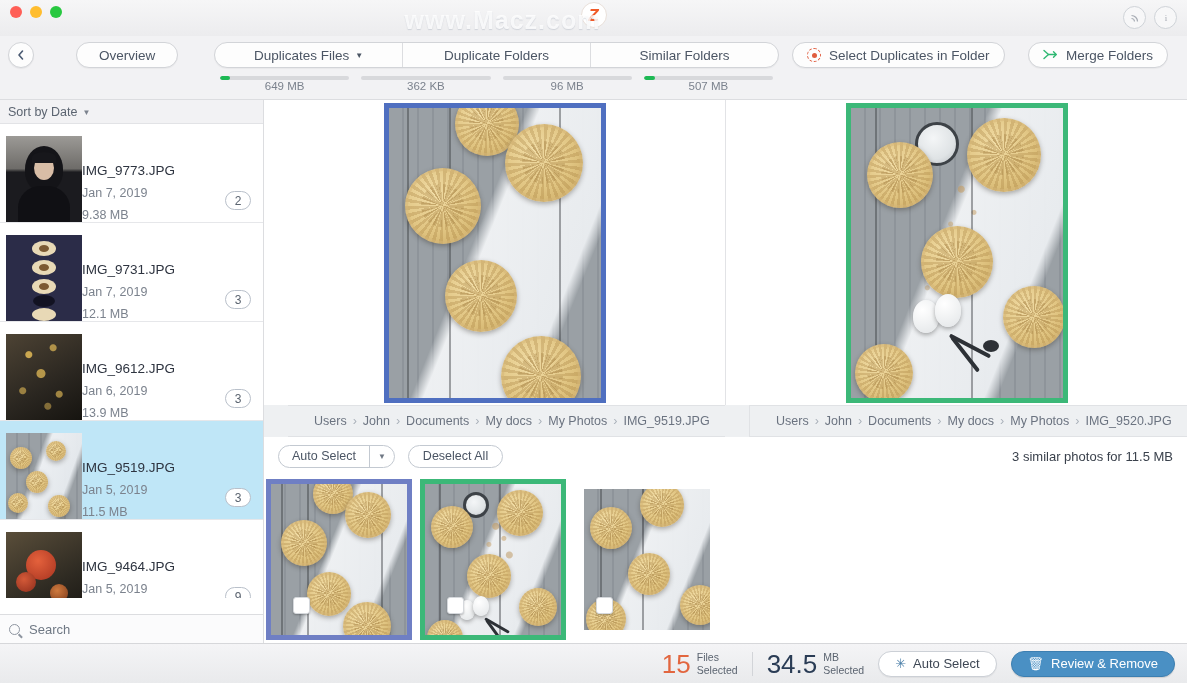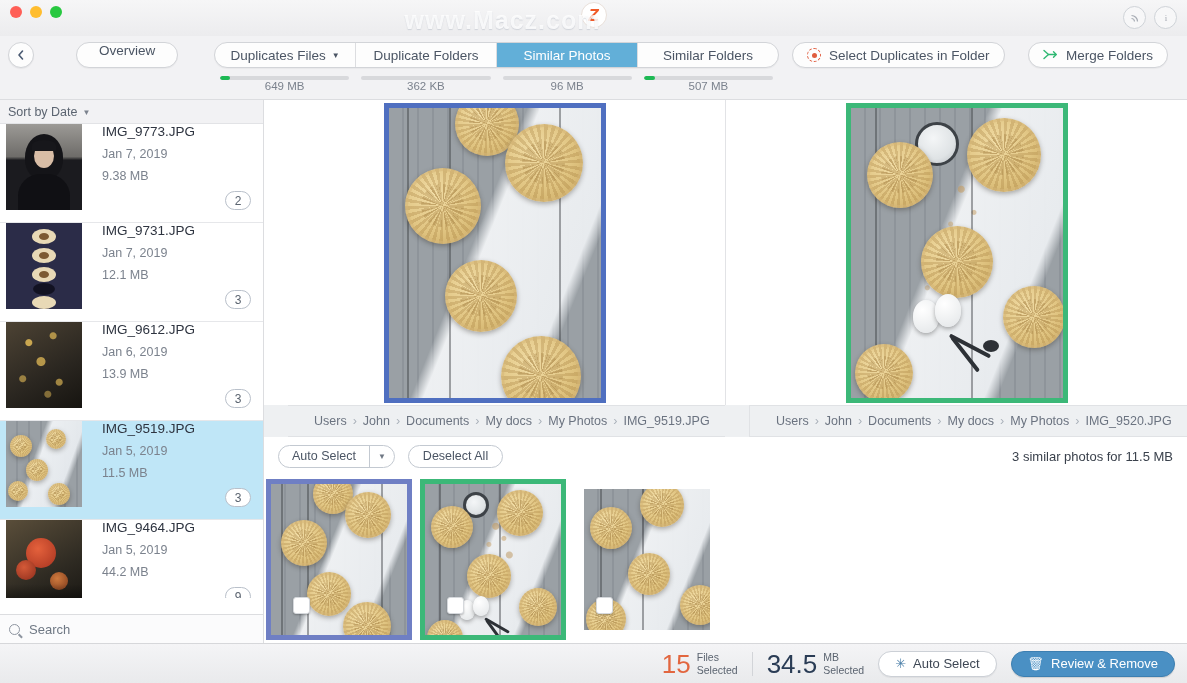--- a/index.html
+++ b/index.html
@@ -70,21 +70,21 @@
     width: 26px; height: 26px; border-radius: 50%;
     background: #fdfdfd; border: 1px solid #d2d4d8;
     display: flex; align-items: center; justify-content: center;
     color: #4a5a72; font-size: 13px;
     box-shadow: 0 1px 1px rgba(0,0,0,.05);
   }
   .overview-btn {
     position: absolute; left: 76px; top: 6px;
     height: 26px; padding: 0 22px;
     border-radius: 13px; background: #fdfdfd; border: 1px solid #d2d4d8;
-    display: flex; justify-content: center;
+    display: flex; align-items: center; justify-content: center;
     font-size: 13.5px; color: #4b5564;
     box-shadow: 0 1px 1px rgba(0,0,0,.04);
   }
 
   .segwrap { position: absolute; left: 214px; top: 6px; width: 565px; }
   .segctl {
     display: flex; height: 26px;
     border-radius: 13px; overflow: hidden;
     border: 1px solid #d2d4d8; background: #fdfdfd;
     box-shadow: 0 1px 1px rgba(0,0,0,.04);
@@ -137,21 +137,21 @@
     background: #f2f2f4; border-bottom: 1px solid #e2e3e6;
   }
   .sortbar .caret { margin-left: 5px; color: #7b828d; }
   .grouphdr {
     height: 28px; display: flex; align-items: center; padding-left: 10px;
     font-size: 12.5px; color: #7b828d;
     background: #f6f6f8; border-bottom: 1px solid #e6e7ea;
   }
   .filelist { height: 474px; overflow: hidden; }
   .filerow {
-    display: flex; align-items: flex-start; gap: 20px;
+    display: flex; align-items: flex-end; gap: 0;
     height: 99px; padding: 0 12px 0 6px;
     border-bottom: 1px solid #e6e7ea;
     background: #ffffff;
   }
   .filerow.sel { background: #bfe6f7; }
   .thumb {
     width: 76px; height: 86px; flex: 0 0 76px;
     background: #2b2b33; overflow: hidden; position: relative;
   }
   .finfo { flex: 1 1 auto; min-width: 0; }
@@ -360,23 +360,20 @@
     </div>
 
     <div class="segwrap">
       <div class="segctl">
         <div class="seg">
           <span>Duplicates Files</span>
           <span class="caret">▼</span>
         </div>
         <div class="seg">
           <span>Duplicate Folders</span>
-        </div>
-        <div class="seg active">
-          <span>Similar Photos</span>
         </div>
         <div class="seg">
           <span>Similar Folders</span>
         </div>
       </div>
       <div class="meters">
         <div class="meter">
           <div class="bar">
               <i style="width:8%"></i>
             </div>

